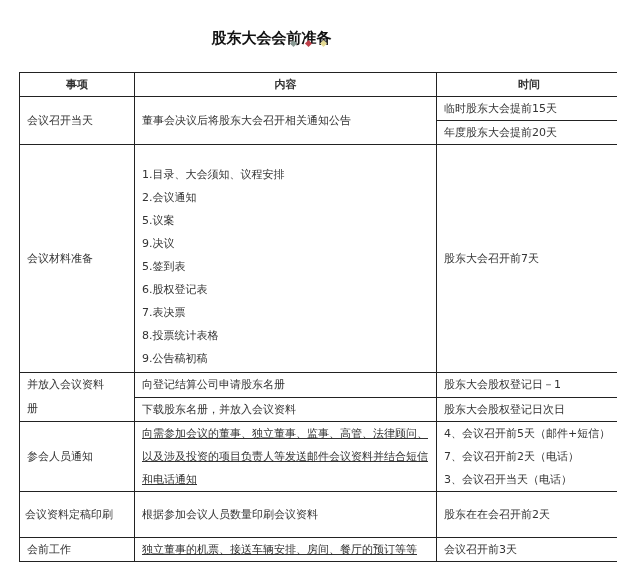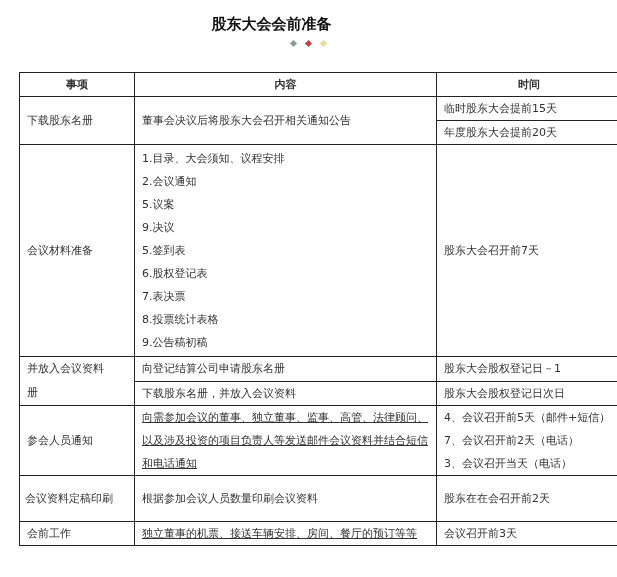--- a/index.html
+++ b/index.html
@@ -1,17 +1,17 @@
 <!DOCTYPE html>
 <html><head>
 <meta charset="utf-8">
 <style>
   html, body { margin:0; padding:0; background:#ffffff; }
   body { width:617px; height:577px; position:relative; font-family:"DejaVu Sans","Liberation Sans",sans-serif; color:#333; overflow:hidden; }
-  .title { position:absolute; top:15px; left:0; width:543px; text-align:center; font-size:15px; font-weight:bold; color:#111; }
+  .title { position:absolute; top:29px; left:0; width:543px; text-align:center; font-size:15px; font-weight:bold; color:#111; }
   .dots { position:absolute; top:41px; left:0; width:617px; text-align:center; font-size:0; }
   .dot { display:inline-block; width:5px; height:5px; margin:0 5px; transform:rotate(45deg); }
   table { position:absolute; top:72px; left:19px; width:602px; border-collapse:collapse; font-size:11px; table-layout:fixed; }
   td, th { border:1px solid #222; padding:0 7px; vertical-align:middle; text-align:left; line-height:23px; color:#333; }
   th { text-align:center; font-weight:bold; color:#333; height:23px; }
   .list div { height:23px; line-height:23px; }
   .wrap { line-height:23px;text-decoration:underline; }
 </style>
 </head>
 <body>
@@ -28,31 +28,31 @@
       <col style="width:185px">
     </colgroup>
   <tbody>
       <tr>
     <th>事项</th>
     <th>内容</th>
     <th>时间</th>
   </tr>
 
   <tr>
-    <td rowspan="2">下载股东名册</td>
+    <td rowspan="2">会议召开当天</td>
     <td rowspan="2">董事会决议后将股东大会召开相关通知公告</td>
     <td>临时股东大会提前15天</td>
   </tr>
   <tr>
     <td>年度股东大会提前20天</td>
   </tr>
 
   <tr>
     <td>会议材料准备</td>
-    <td class="list" style="padding-top:2px;padding-bottom:2px">
+    <td class="list" style="padding-top:18px;padding-bottom:2px">
       <div>1.目录、大会须知、议程安排</div>
       <div>2.会议通知</div>
       <div>5.议案</div>
       <div>9.决议</div>
       <div>5.签到表</div>
       <div>6.股权登记表</div>
       <div>7.表决票</div>
       <div>8.投票统计表格</div>
       <div>9.公告稿初稿</div>
     </td>

